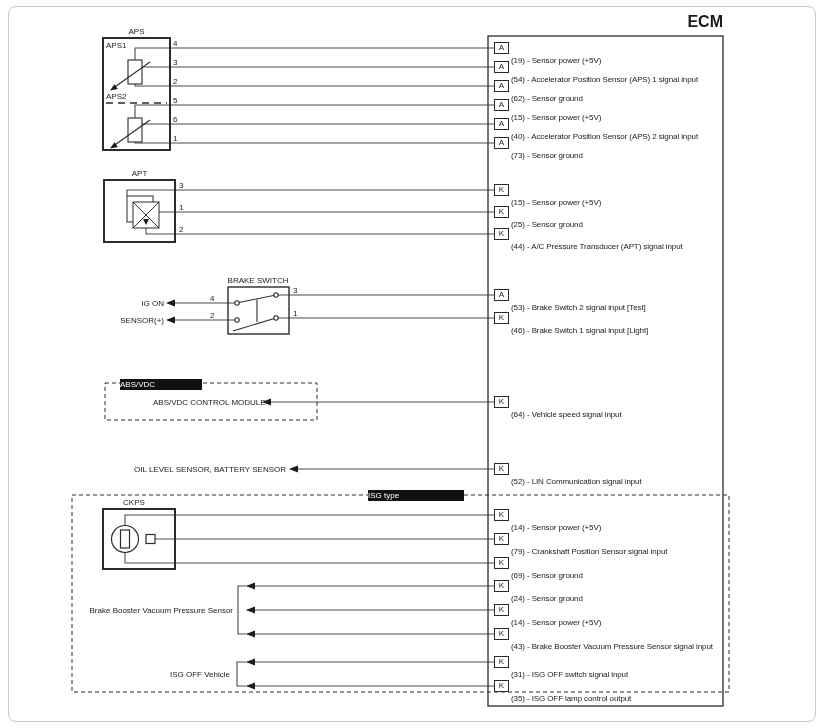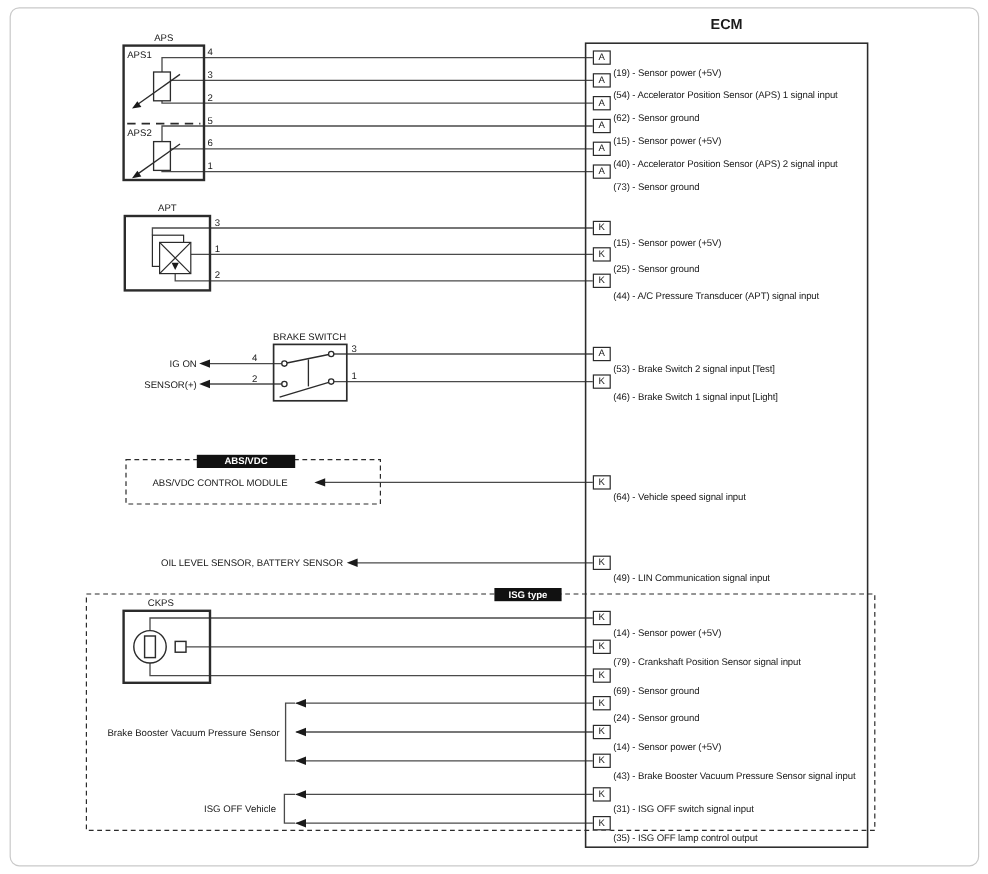--- a/index.html
+++ b/index.html
@@ -4,28 +4,28 @@
 <style>
   html,body{margin:0;padding:0;background:#fff;}
   #page{position:relative;width:823px;height:728px;background:#fff;overflow:hidden;
         font-family:"Liberation Sans",sans-serif;color:#1a1a1a;}
   #frame{position:absolute;left:8px;top:6px;width:806px;height:714px;
          border:1px solid #c9c9c9;border-radius:8px;}
   svg{position:absolute;left:0;top:0;}
   .lbl{position:absolute;font-size:8px;color:#1a1a1a;white-space:nowrap;line-height:9px;}
   .ctr{text-align:center;}
   .rgt{text-align:right;}
-  .ecm-title{position:absolute;left:488px;top:13px;width:235px;text-align:center;
-             font-size:12px;font-weight:bold;}
+  .ecm-title{position:absolute;left:488px;top:13px;width:235px;text-align:right;
+             font-size:16px;font-weight:bold;}
   .row{position:absolute;left:494px;height:14px;display:flex;align-items:center;}
   .pl{display:inline-block;box-sizing:border-box;width:15px;height:12px;border:1px solid #2b2b2b;
       background:#fff;font-size:8px;line-height:10px;text-align:center;flex:0 0 auto;}
   .pt{margin-left:2px;font-size:8px;white-space:nowrap;letter-spacing:-0.1px;margin-top:24px;}
-  .tag{position:absolute;background:#111;color:#fff;font-size:8px;font-weight:bold;
-       text-align:center;height:11px;line-height:11px;margin-left:44px;}
+  .tag{position:absolute;background:#111;color:#fff;font-size:8px;font-weight:normal;
+       text-align:left;height:11px;line-height:11px;}
 </style>
 </head>
 <body>
 
 <div id="page">
   <div id="frame"></div>
 
   <svg width="823" height="728" viewBox="0 0 823 728">
 
     <g stroke="#4a4a4a" stroke-width="1.1" fill="none">
@@ -175,21 +175,21 @@
   <div class="row" style="top:311px">
       <span class="pl">K</span>
       <span class="pt">(46) - Brake Switch 1 signal input [Light]</span>
     </div>
   <div class="row" style="top:395px">
       <span class="pl">K</span>
       <span class="pt">(64) - Vehicle speed signal input</span>
     </div>
   <div class="row" style="top:462px">
       <span class="pl">K</span>
-      <span class="pt">(49) - LIN Communication signal input</span>
+      <span class="pt">(52) - LIN Communication signal input</span>
     </div>
   <div class="row" style="top:508px">
       <span class="pl">K</span>
       <span class="pt">(14) - Sensor power (+5V)</span>
     </div>
   <div class="row" style="top:532px">
       <span class="pl">K</span>
       <span class="pt">(79) - Crankshaft Position Sensor signal input</span>
     </div>
   <div class="row" style="top:556px">
@@ -212,21 +212,21 @@
       <span class="pl">K</span>
       <span class="pt">(31) - ISG OFF switch signal input</span>
     </div>
   <div class="row" style="top:679px">
       <span class="pl">K</span>
       <span class="pt">(35) - ISG OFF lamp control output</span>
     </div>
 
   <div class="lbl ctr" style="left:103px;top:27px;width:67px">APS</div>
   <div class="lbl" style="left:106px;top:41px">APS1</div>
-  <div class="lbl" style="left:106px;top:106px">APS2</div>
+  <div class="lbl" style="left:106px;top:92px">APS2</div>
   <div class="lbl" style="left:173px;top:39px">4</div>
   <div class="lbl" style="left:173px;top:58px">3</div>
   <div class="lbl" style="left:173px;top:77px">2</div>
   <div class="lbl" style="left:173px;top:96px">5</div>
   <div class="lbl" style="left:173px;top:115px">6</div>
   <div class="lbl" style="left:173px;top:134px">1</div>
 
   <div class="lbl ctr" style="left:104px;top:169px;width:71px">APT</div>
   <div class="lbl" style="left:179px;top:181px">3</div>
   <div class="lbl" style="left:179px;top:203px">1</div>
@@ -234,21 +234,21 @@
 
   <div class="lbl ctr" style="left:203px;top:276px;width:110px">BRAKE SWITCH</div>
   <div class="lbl rgt" style="left:100px;top:299px;width:64px">IG ON</div>
   <div class="lbl rgt" style="left:100px;top:316px;width:64px">SENSOR(+)</div>
   <div class="lbl" style="left:210px;top:294px">4</div>
   <div class="lbl" style="left:210px;top:311px">2</div>
   <div class="lbl" style="left:293px;top:286px">3</div>
   <div class="lbl" style="left:293px;top:309px">1</div>
 
   <div class="tag" style="left:120px;top:379px;width:82px">ABS/VDC</div>
-  <div class="lbl" style="left:127px;top:398px">ABS/VDC CONTROL MODULE</div>
+  <div class="lbl" style="left:153px;top:398px">ABS/VDC CONTROL MODULE</div>
 
   <div class="lbl rgt" style="left:80px;top:465px;width:206px">OIL LEVEL SENSOR, BATTERY SENSOR</div>
 
-  <div class="tag" style="left:368px;top:490px;width:56px">ISG type</div>
+  <div class="tag" style="left:368px;top:490px;width:96px">ISG type</div>
   <div class="lbl ctr" style="left:98px;top:498px;width:72px">CKPS</div>
   <div class="lbl rgt" style="left:60px;top:606px;width:173px">Brake Booster Vacuum Pressure Sensor</div>
   <div class="lbl rgt" style="left:120px;top:670px;width:110px">ISG OFF Vehicle</div>
 </div>
 
 </body></html>

